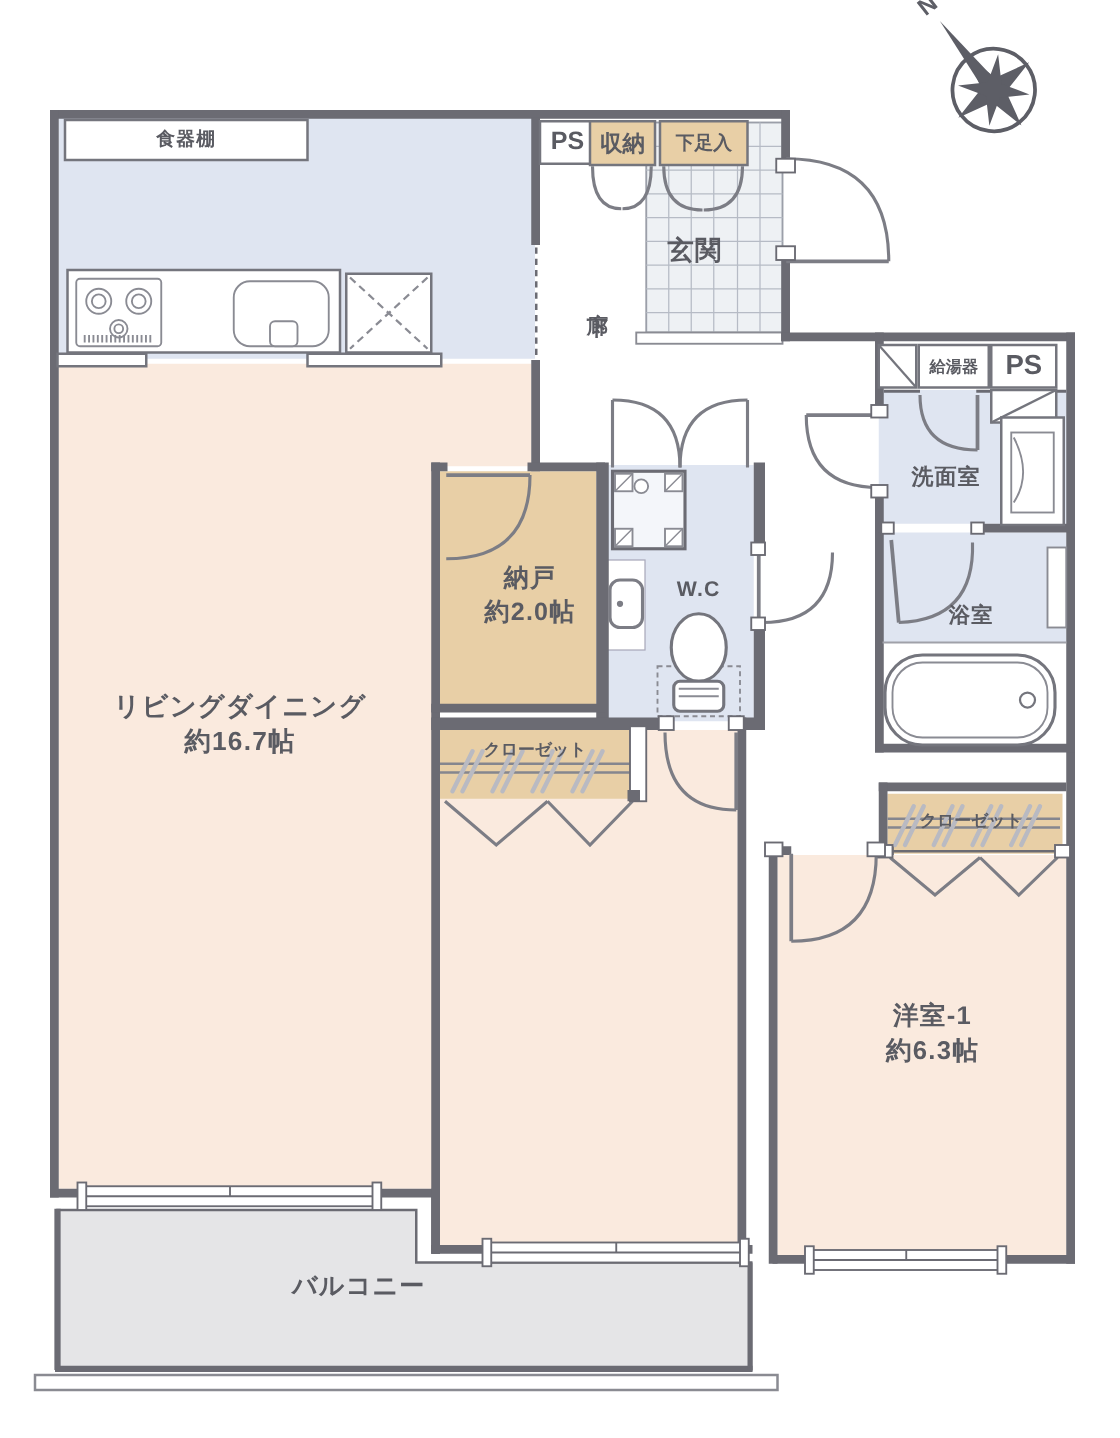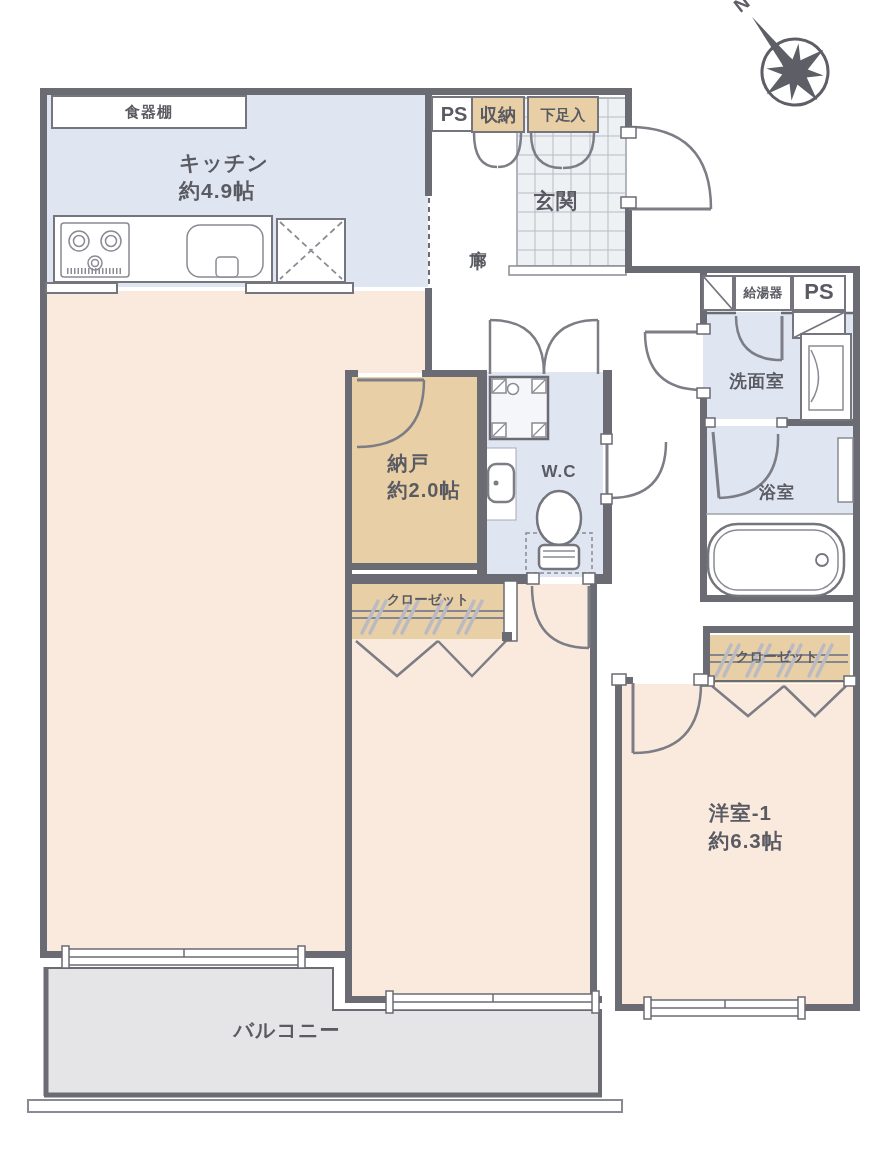--- a/index.html
+++ b/index.html
@@ -11,21 +11,21 @@
   .leaf{stroke:#7c7d85;stroke-width:3;fill:none;}
   .fix{fill:#fff;stroke:#74757d;stroke-width:2;}
   .fix1{fill:#fff;stroke:#8a8b93;stroke-width:1.5;}
   .grid{stroke:#b6bbc5;stroke-width:1;}
   .hang{stroke:#b9bac2;stroke-width:3.5;stroke-linecap:round;}
   .rod{stroke:#85868e;stroke-width:2;}
   .cap{fill:#fff;stroke:#6b6b73;stroke-width:1.5;}
   .dash{stroke:#6b6b73;stroke-width:2;stroke-dasharray:5,4;fill:none;}
   .xline{stroke:#8a8b93;stroke-width:1.8;stroke-dasharray:6,4;}
   .lbl{position:absolute;transform:translate(-50%,-50%);color:#5a5b62;font-weight:600;
-       text-align:left;line-height:1.35;white-space:nowrap;letter-spacing:1px;}
+       text-align:center;line-height:1.35;white-space:nowrap;letter-spacing:1px;}
   .vert{writing-mode:vertical-rl;letter-spacing:4px;}
 </style>
 </head>
 <body>
 
 <div id="plan">
 <svg width="896" height="1150" viewBox="0 0 896 1150">
 
   <g>
     <rect x="47" y="91" width="381" height="196" fill="#dfe5f1"></rect>
@@ -307,38 +307,38 @@
   <g transform="translate(795,72) rotate(-38)">
     <circle cx="0" cy="0" r="33" fill="none" stroke="#5d5e66" stroke-width="3"></circle>
     <polygon points="0,-70 5.5,-12 -5.5,-12" fill="#5d5e66"></polygon>
     <path d="M0,-36 L7,-7 L36,0 L7,7 L0,36 L-7,7 L-36,0 L-7,-7 Z" fill="#5d5e66"></path>
     <path d="M0,-36 L7,-7 L36,0 L7,7 L0,36 L-7,7 L-36,0 L-7,-7 Z" fill="#5d5e66" transform="rotate(45) scale(0.8)"></path>
     <text x="0" y="-80" text-anchor="middle" font-size="19" font-weight="bold" fill="#5d5e66">N</text>
   </g>
 </svg>
 
 <div class="lbl" style="left:149px;top:112px;font-size:15px">食器棚</div>
-<div class="lbl" style="left:224px;top:177px;font-size:21px">
-  <div>キッチン</div>
-  <div>約4.9帖</div>
-</div>
 <div class="lbl" style="left:454px;top:114px;font-size:20px;letter-spacing:0">PS</div>
 <div class="lbl" style="left:498px;top:115px;font-size:18px;letter-spacing:0">収納</div>
 <div class="lbl" style="left:563px;top:115px;font-size:15px;letter-spacing:0">下足入</div>
 <div class="lbl" style="left:556px;top:201px;font-size:21px">玄関</div>
 <div class="lbl vert" style="left:477px;top:241px;font-size:17px">廊下</div>
 <div class="lbl" style="left:763px;top:293px;font-size:13px;letter-spacing:0">給湯器</div>
 <div class="lbl" style="left:819px;top:292px;font-size:22px;letter-spacing:0">PS</div>
 <div class="lbl" style="left:757px;top:382px;font-size:17.5px">洗面室</div>
 <div class="lbl" style="left:777px;top:493px;font-size:17px">浴室</div>
 <div class="lbl" style="left:559px;top:472px;font-size:17px;letter-spacing:1px">W.C</div>
 <div class="lbl" style="left:424px;top:477px;font-size:20px">
   <div>納戸</div>
   <div>約2.0帖</div>
 </div>
+<div class="lbl" style="left:192px;top:580px;font-size:21px">
+  <div>リビングダイニング</div>
+  <div>約16.7帖</div>
+</div>
 <div class="lbl" style="left:428px;top:600px;font-size:13.5px;letter-spacing:0">クローゼット</div>
 <div class="lbl" style="left:777px;top:657px;font-size:13.5px;letter-spacing:0">クローゼット</div>
 <div class="lbl" style="left:746px;top:827px;font-size:20.5px">
   <div>洋室-1</div>
   <div>約6.3帖</div>
 </div>
 <div class="lbl" style="left:287px;top:1030px;font-size:20px">バルコニー</div>
 </div>
 
 </body></html>

